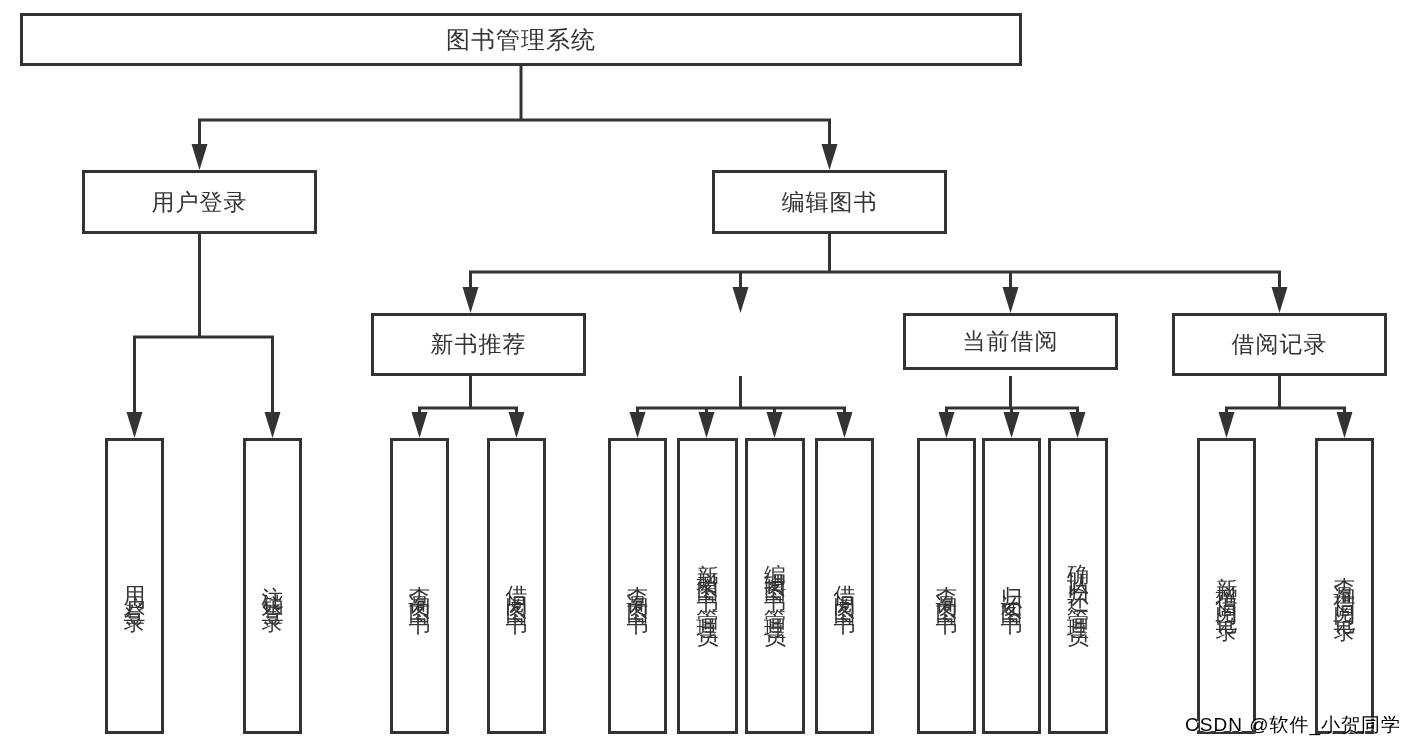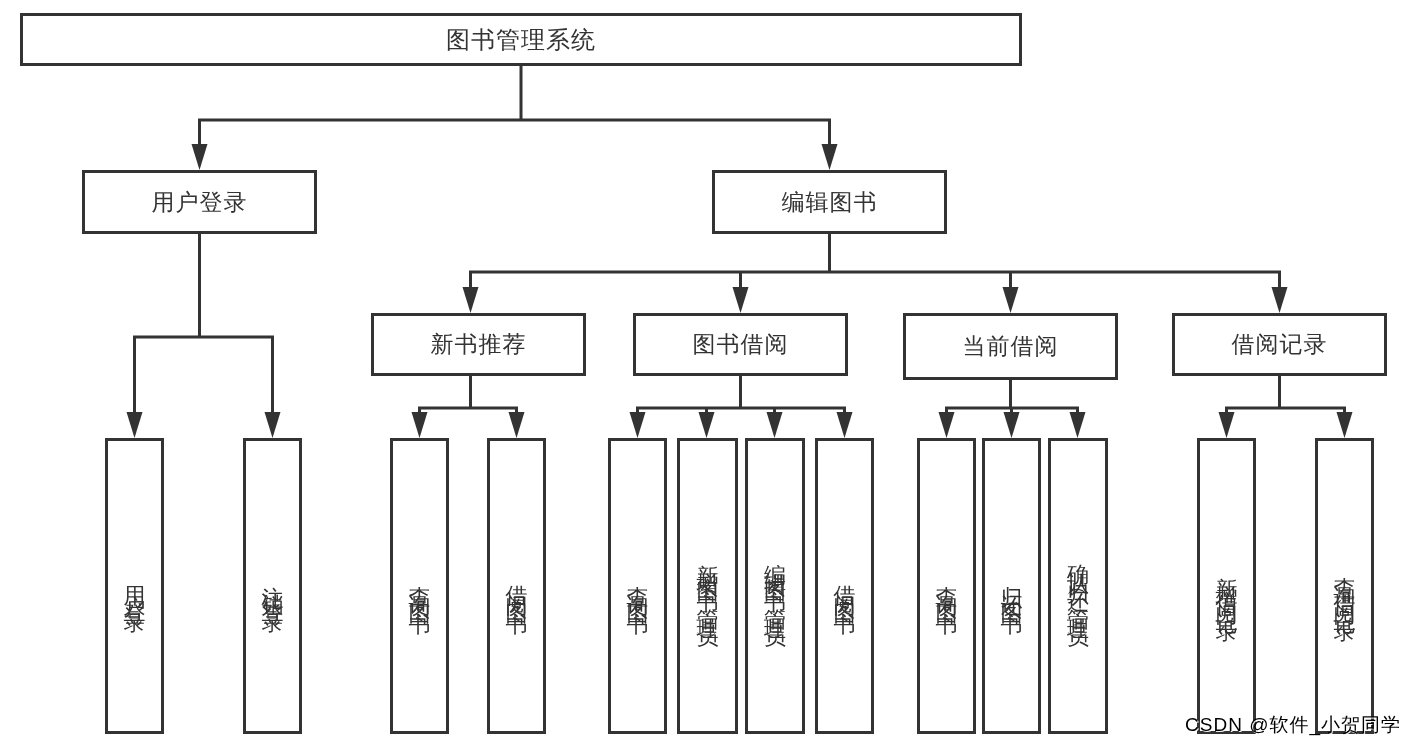--- a/index.html
+++ b/index.html
@@ -117,24 +117,21 @@
   <div class="node hnode" style="left:82px; top:170px; width:235px; height:64px;">
     <span>用户登录</span>
   </div>
   <div class="node hnode" style="left:712px; top:170px; width:235px; height:64px;">
     <span>编辑图书</span>
   </div>
 
   <div class="node hnode" style="left:363px; top:313px; width:215px; height:63px;margin-left:8px;">
     <span>新书推荐</span>
   </div>
-  <div class="node hnode" style="left:633px; top:313px; width:215px; height:63px;">
-    <span>图书借阅</span>
-  </div>
-  <div class="node hnode" style="left:903px; top:313px; width:215px; height:67px;">
+  <div class="node hnode" style="left:903px; top:313px; width:215px; height:57px;">
     <span>当前借阅</span>
   </div>
   <div class="node hnode" style="left:1172px; top:313px; width:215px; height:63px;">
     <span>借阅记录</span>
   </div>
 
   <div class="node vnode" style="left:105px; top:438px; width:59px; height:296px;">
     <span class="vlabel">用户登录</span>
   </div>
   <div class="node vnode" style="left:243px; top:438px; width:59px; height:296px;">

